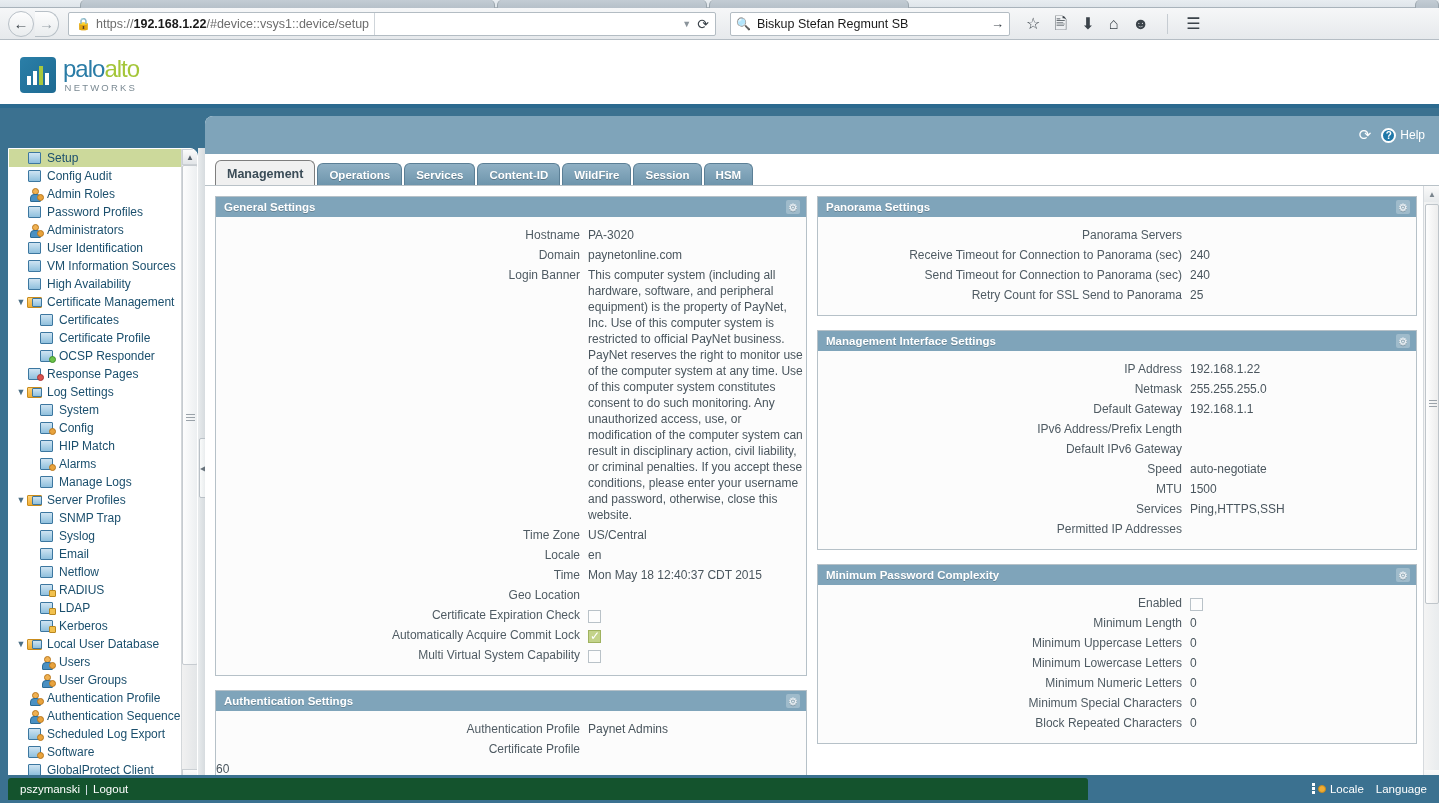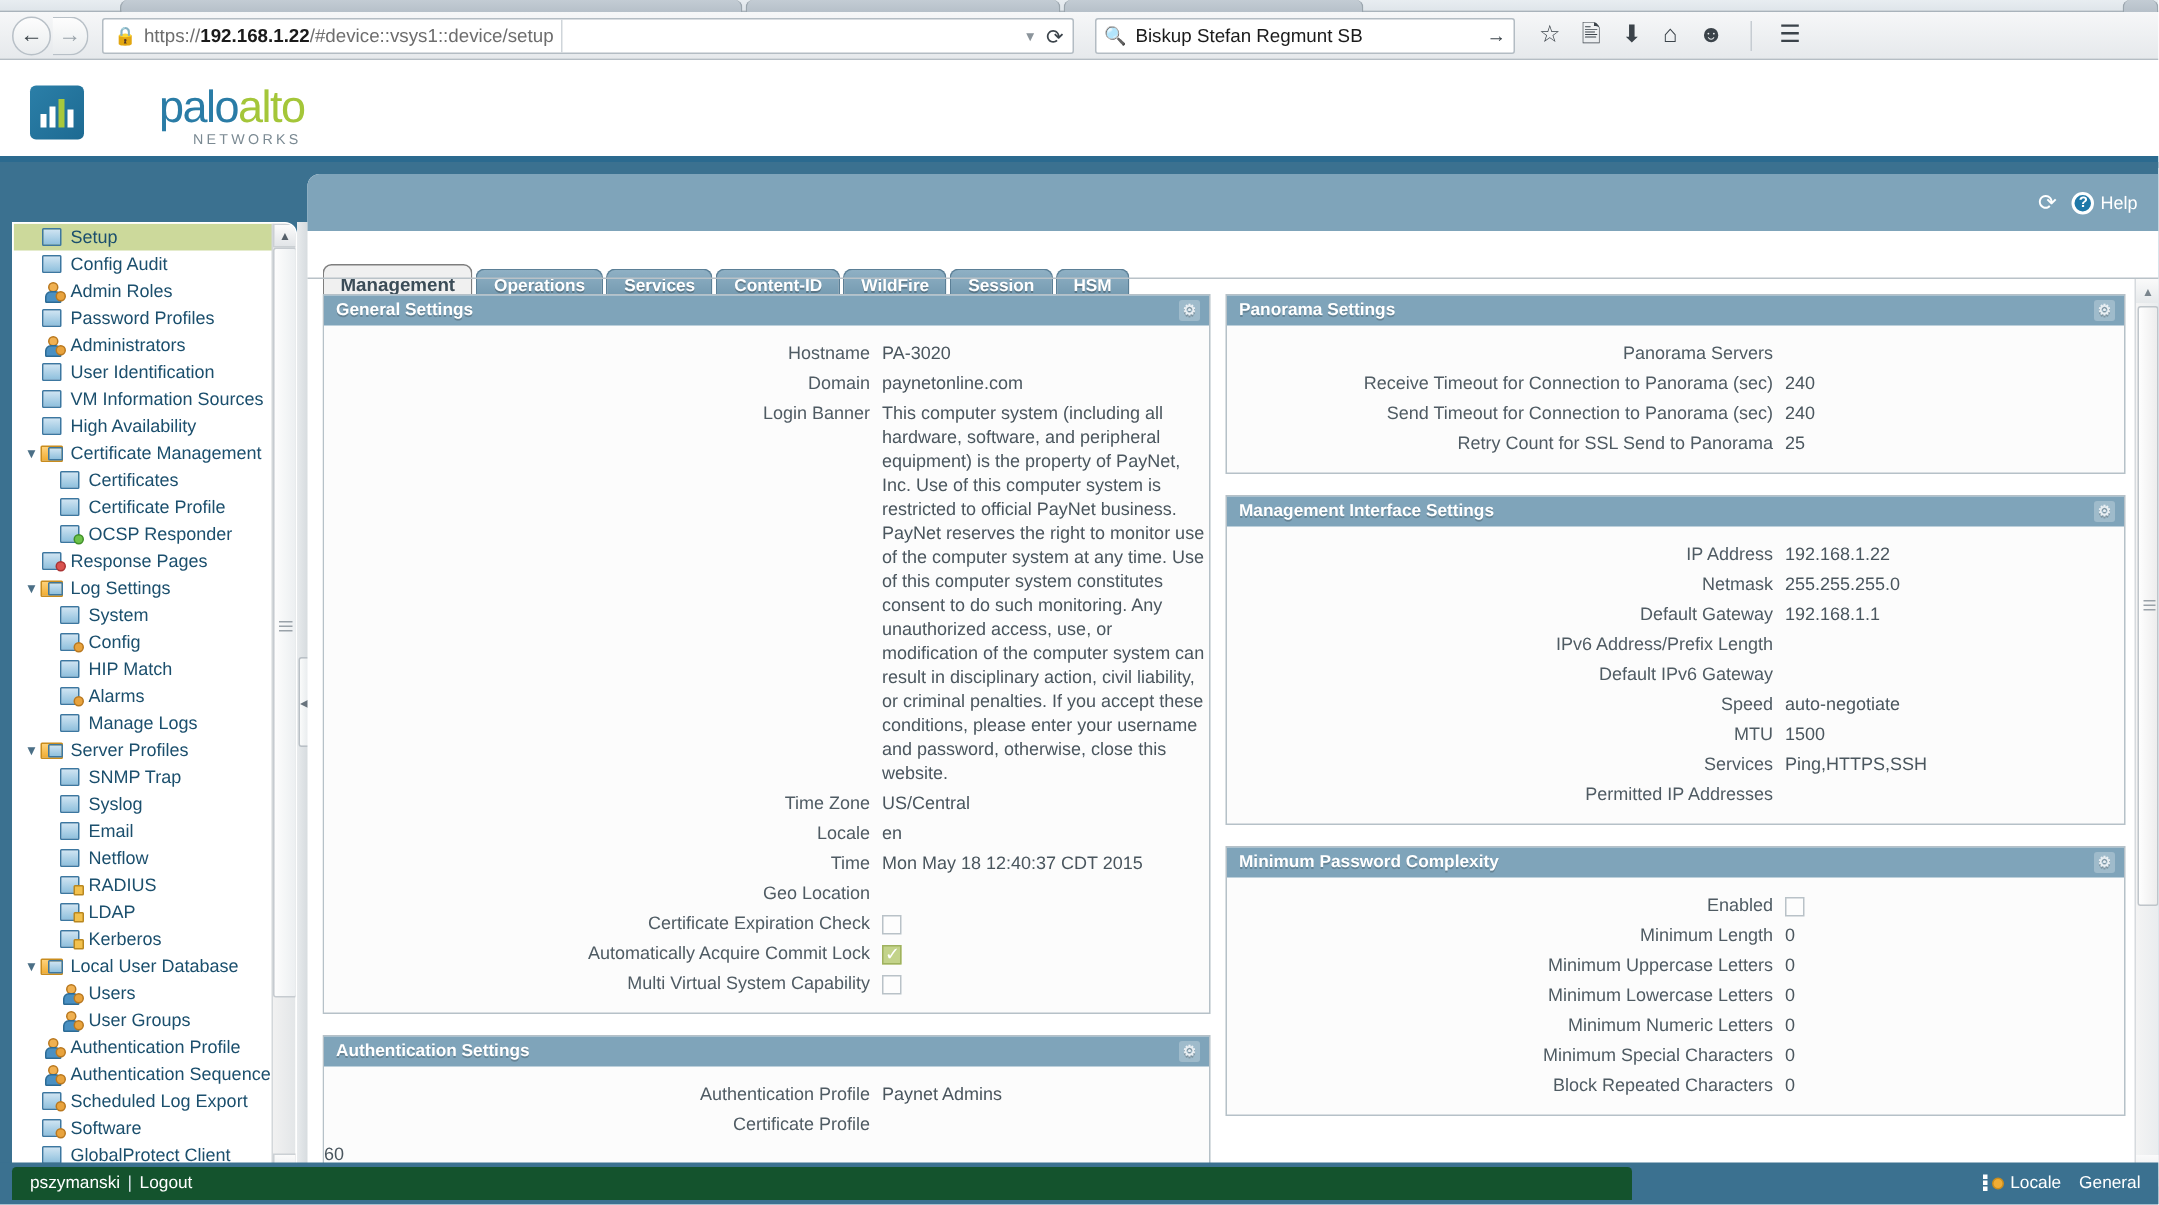--- a/index.html
+++ b/index.html
@@ -83,21 +83,21 @@
     position: relative; overflow: hidden;
   }
   .pa-mark i {
     position: absolute; bottom: 8px; width: 4px; background: #ffffff; display:block;
   }
   .pa-mark i:nth-child(1){ left: 7px; height: 9px; }
   .pa-mark i:nth-child(2){ left: 13px; height: 14px; }
   .pa-mark i:nth-child(3){ left: 19px; height: 19px; background: #a8c83c; }
   .pa-mark i:nth-child(4){ left: 25px; height: 12px; }
   .pa-word { margin-left: 7px; line-height: 1; }
-  .pa-word .w1 { font-size: 30px; letter-spacing: -1px; margin-left: 43px; }
+  .pa-word .w1 { font-size: 24px; letter-spacing: -1px; }
   .pa-word .w1 .blue { color: #2a7ca6; }
   .pa-word .w1 .green { color: #a4c639; }
   .pa-word .w2 {
     font-size: 9.5px; letter-spacing: 2.2px; color: #7b8a93;
     text-align: right; margin-top: 2px; padding-right: 2px;
   }
   .pan-tabs { position: absolute; left: 233px; top: 78px; display: flex; align-items: flex-end; }
   .pan-tab {
     height: 22px; padding: 0 14px; margin-right: -1px;
     display: flex; align-items: center; justify-content: center;
@@ -210,21 +210,21 @@
   .refresh-ico { color: #ffffff; font-size: 15px; }
   .help-link { display: flex; align-items: center; gap: 4px; color: #ffffff; font-size: 12px; }
   .help-badge {
     width: 15px; height: 15px; border-radius: 50%;
     background: #1f78a8; border: 2px solid #ffffff;
     color: #ffffff; font-size: 10px; font-weight: bold;
     display: flex; align-items: center; justify-content: center;
   }
 
   .sub-tabs {
-    position: absolute; left: 10px; top: 60px; display: flex; align-items: flex-end; justify-content: space-between;
+    position: absolute; left: 10px; top: 44px; display: flex; align-items: flex-end; justify-content: space-between;
   }
   .sub-tab {
     height: 23px; padding: 0 11px; margin-right: 2px;
     display: flex; align-items: center; justify-content: center;
     background: linear-gradient(to bottom, #8fb0c4 0%, #6d94ab 100%);
     border: 1px solid #5b7f96; border-bottom: none;
     border-top-left-radius: 6px; border-top-right-radius: 6px;
     color: #ffffff; font-size: 11.5px; font-weight: bold; white-space: nowrap;
     text-shadow: 0 1px 0 rgba(0,0,0,0.25);
   }
@@ -903,18 +903,18 @@
     <span class="footer-item">
       <span class="tasks-ico">
             <b></b>
             <b></b>
             <b></b>
             <i></i>
           </span>
       <span>Locale</span>
     </span>
     <span class="footer-item">
-      <span>General</span>
+      <span>Language</span>
     </span>
   </div>
 </div>
 
 </div>
 
 </body></html>

